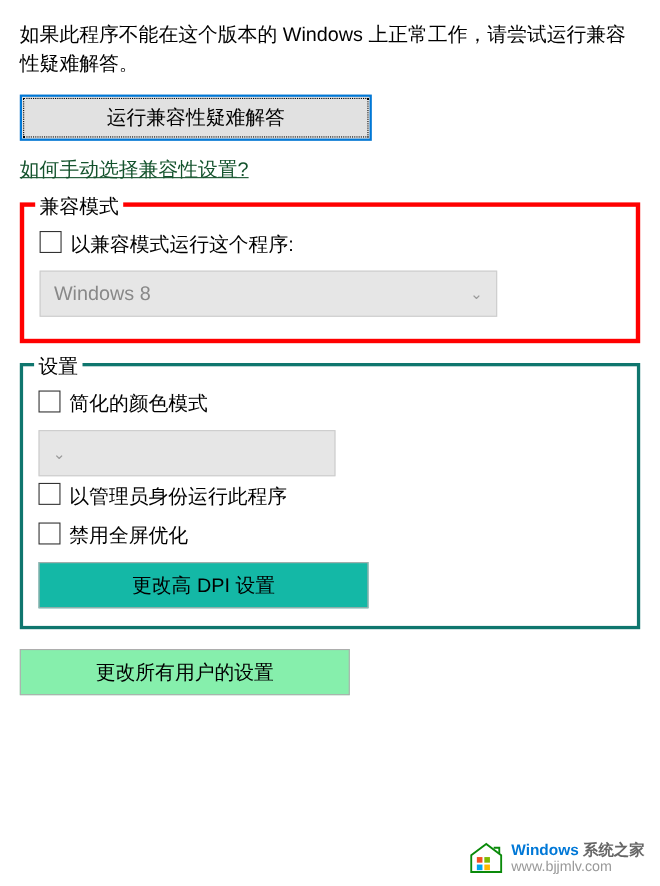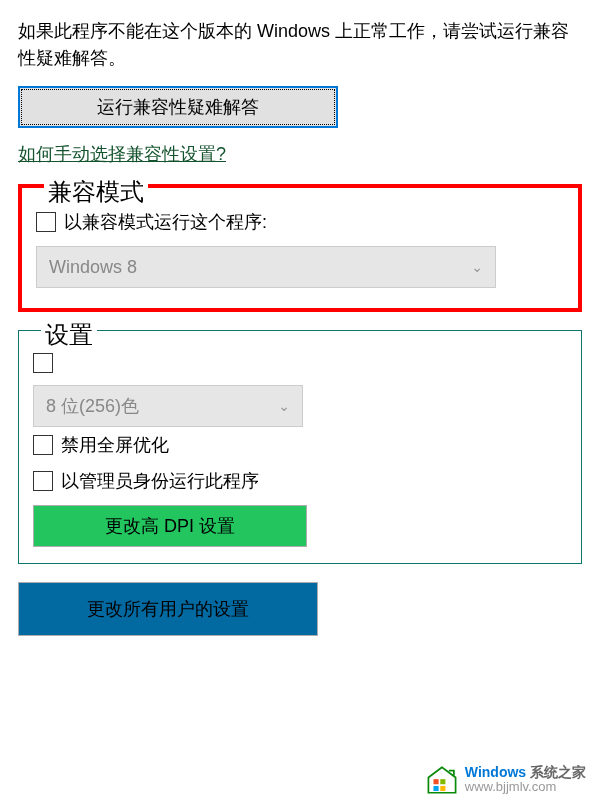--- a/index.html
+++ b/index.html
@@ -35,100 +35,99 @@
     }
     .link {
       color: #14532d;
       text-decoration: underline;
       cursor: pointer;
       display: inline-block;
       margin-bottom: 18px;
       font-size: 18px;
     }
     .group {
-      border: 1px solid #0f766e;
+      border: 3px solid #0f766e;
       padding: 16px 14px 16px 14px;
       margin-bottom: 18px;
       position: relative;
     }
     .group-highlight {
       border: 4px solid #ff0000;
     }
     .group-label {
       position: absolute;
       top: -12px;
-      left: 22px;
+      left: 10px;
       background: #fff;
       padding: 0 4px;
-      font-size: 24px;
+      font-size: 18px;
     }
     .checkbox-row {
       display: flex;
-      align-items: center;
       margin-bottom: 12px;
       margin-top: 6px;
     }
     .checkbox {
       width: 20px;
       height: 20px;
       border: 1.5px solid #333;
       background: #fff;
       margin-right: 8px;
       flex-shrink: 0;
       cursor: pointer;
     }
     .checkbox-label {
       font-size: 18px;
     }
     .dropdown {
-      width: 460px;
+      width: 416px;
       height: 42px;
       background: #e6e6e6;
       border: 1px solid #ccc;
       display: flex;
       align-items: center;
       justify-content: space-between;
       padding: 0 12px;
       color: #888;
       font-size: 18px;
       margin-top: 4px;
       margin-bottom: 4px;
     }
     .dropdown-narrow {
       width: 270px;
     }
     .chevron {
       color: #999;
       font-size: 14px;
     }
     .wide-btn {
-      width: 274px;
-      height: 42px;
-      background: #22c55e;
+      width: 300px;
+      height: 42px;
+      background: #14b8a6;
       border: 1px solid #adadad;
       font-size: 18px;
       cursor: pointer;
       display: block;
       margin-top: 10px;
     }
     .bottom-btn {
       width: 300px;
-      height: 54px;
-      background: #0369a1;
+      height: 42px;
+      background: #86efac;
       border: 1px solid #adadad;
       font-size: 18px;
       cursor: pointer;
       display: block;
     }
     .watermark {
       position: absolute;
       bottom: 10px;
       right: 14px;
       display: flex;
-      align-items: flex-start;
+      align-items: flex-end;
       font-size: 13px;
       color: #555;
     }
     .watermark .house {
       width: 34px;
       height: 30px;
       margin-right: 6px;
       position: relative;
     }
     .watermark .house svg {
@@ -171,35 +170,35 @@
     <span>Windows 8</span>
     <span class="chevron">⌄</span>
   </div>
 </div>
 
 <div class="group">
   <div class="group-label">设置</div>
 
   <div class="checkbox-row">
     <div class="checkbox"></div>
+    <span class="checkbox-label">简化的颜色模式</span>
   </div>
   <div class="dropdown dropdown-narrow">
-    <span>8 位(256)色</span>
     <span class="chevron">⌄</span>
   </div>
 
 
   <div class="checkbox-row">
     <div class="checkbox"></div>
+    <span class="checkbox-label">以管理员身份运行此程序</span>
+  </div>
+
+  <div class="checkbox-row">
+    <div class="checkbox"></div>
     <span class="checkbox-label">禁用全屏优化</span>
-  </div>
-
-  <div class="checkbox-row">
-    <div class="checkbox"></div>
-    <span class="checkbox-label">以管理员身份运行此程序</span>
   </div>
 
   <button class="wide-btn">更改高 DPI 设置</button>
 </div>
 
 <button class="bottom-btn">更改所有用户的设置</button>
 
 <div class="watermark">
   <div class="house">
     <svg viewBox="0 0 40 34">

